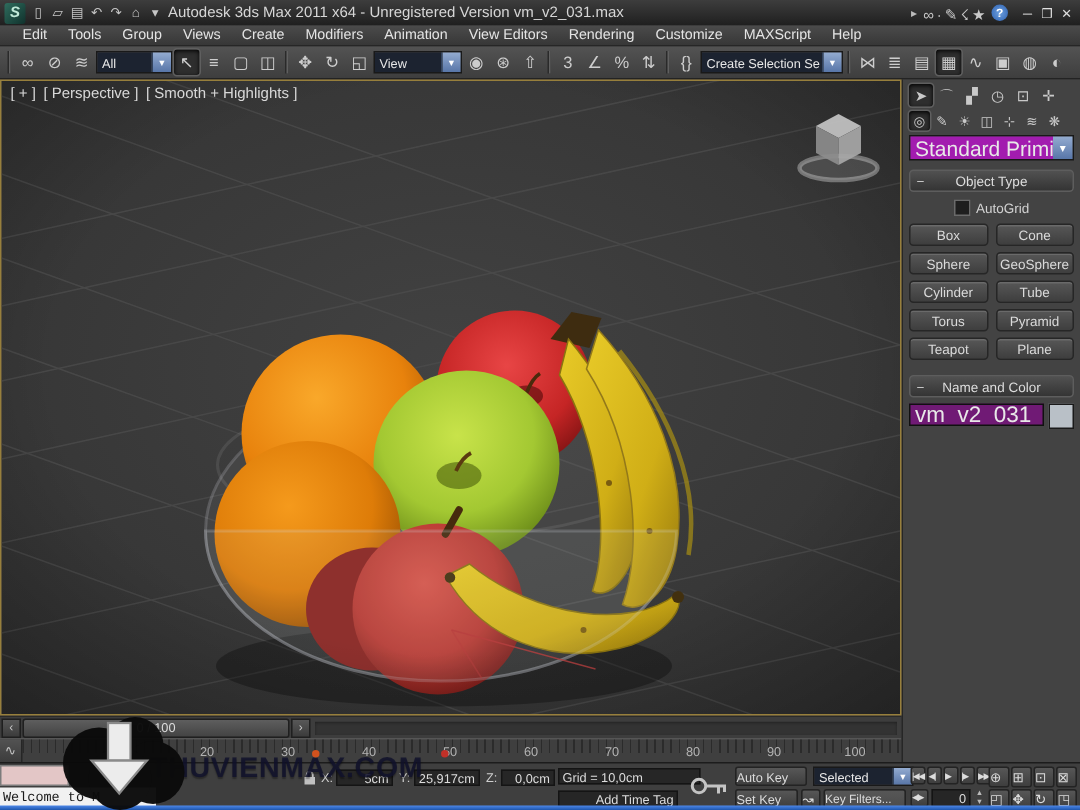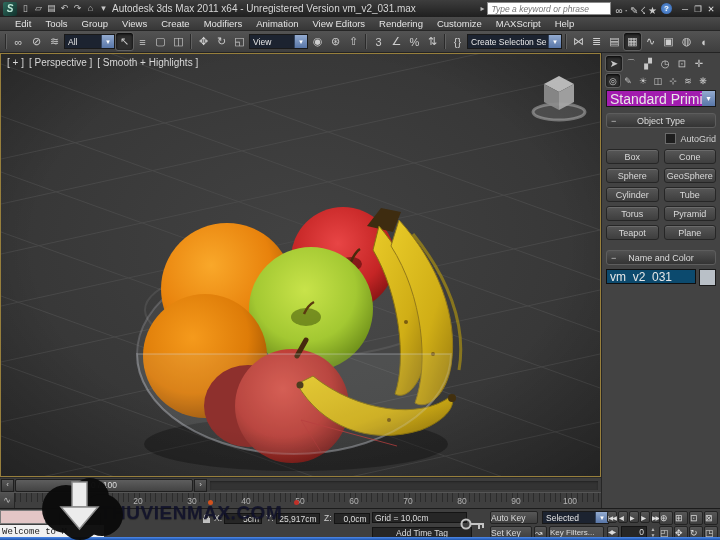--- a/index.html
+++ b/index.html
@@ -64,42 +64,42 @@
             padding:3px 4px;display:flex;flex-direction:column}
   .cp-tabs,.cp-cats{display:flex;gap:1px;margin-bottom:3px}
   .cp-tabs span{width:16px;height:15px;display:flex;align-items:center;justify-content:center;color:#c9c9c9;font-size:10px;border-radius:2px}
   .cp-cats span{width:14px;height:13px;display:flex;align-items:center;justify-content:center;color:#c9c9c9;font-size:9px;border-radius:2px}
   .cp-dd{display:flex;height:15px;border:1px solid #181818;margin-bottom:6px}
   .cp-dd .val{flex:1;background:#a21caf;color:#e8e8e8;font-size:14px;display:flex;align-items:center;padding:0 3px;white-space:nowrap;overflow:hidden}
   .cp-dd .arr{width:13px;background:linear-gradient(#93abd0,#5876a8);color:#fff;font-size:8px;display:flex;align-items:center;justify-content:center}
   .rollout-h{height:13px;background:linear-gradient(#515151,#343434);border:1px solid #5d5d5d;border-radius:3px;
              color:#ddd;font-size:9px;display:flex;align-items:center;justify-content:center;position:relative;margin-bottom:4px}
   .rollout-h .minus{position:absolute;left:4px;color:#ccc}
-  .autogrid{display:flex;align-items:center;justify-content:flex-end;gap:4px;color:#d2d2d2;font-size:9px;margin:1px 0 5px}
+  .autogrid{display:flex;align-items:center;justify-content:center;gap:4px;color:#d2d2d2;font-size:9px;margin:1px 0 5px}
   .checkbox{width:9px;height:9px;background:#1e1e1e;border:1px solid #6a6a6a}
   .obj-grid{display:grid;grid-template-columns:1fr 1fr;gap:4px 5px;margin-bottom:10px}
   .obj-grid span{height:13px;background:linear-gradient(#575757,#3e3e3e);border:1px solid #262626;border-radius:3px;
                  box-shadow:inset 0 1px 0 #6a6a6a;color:#dadada;font-size:9px;display:flex;align-items:center;justify-content:center}
   .name-row{display:flex;gap:3px}
-  .name-row input{flex:1;min-width:0;height:13px;background:#0c4a6e;border:1px solid #101010;color:#e8e8e8;
-                  font-size:12px;padding:0 3px;font-family:"Liberation Sans",sans-serif}
+  .name-row input{flex:1;min-width:0;height:13px;background:#701a75;border:1px solid #101010;color:#e8e8e8;
+                  font-size:15px;padding:0 3px;font-family:"Liberation Sans",sans-serif}
   .swatch{width:15px;height:15px;background:#b9c0c7;border:1px solid #1a1a1a}
   
   .statusbar{position:relative;height:33px;background:#3f3f3f;border-top:1px solid #1c1c1c;color:#ccc;font-size:9px}
   .sb{position:absolute;box-sizing:border-box}
   .listener-pink{left:0;top:1px;width:46px;height:14px;background:#e3c6c6;border:1px solid #7c7c7c}
   .listener-white{left:0;top:16px;width:104px;height:14px;background:#f1f1f1;color:#1a1a1a;
                   font-family:"Liberation Mono",monospace;font-size:9px;line-height:14px;padding-left:2px;white-space:nowrap;overflow:hidden}
   .lockbtn{left:200px;top:3px;width:12px;height:12px;display:flex;align-items:center;justify-content:center}
   .coord{top:3px;height:12px;display:flex;align-items:center;gap:2px}
   .coord .lbl{font-size:8.5px;color:#cfcfcf}
   .fld{background:#262626;border:1px solid #141414;height:11px;line-height:11px;font-size:8.5px;color:#ddd;
        padding:0 2px;text-align:right;box-sizing:border-box}
   .gridbox{left:372px;top:3px;width:95px;text-align:left}
-  .addtag{left:372px;top:18px;width:100px;text-align:center}
+  .addtag{left:372px;top:18px;width:80px;}
   .btn{background:linear-gradient(#575757,#3e3e3e);border:1px solid #232323;border-radius:2px;color:#dcdcdc;
        box-sizing:border-box}
   .autokey{left:490px;top:2px;width:48px;height:13px;font-size:8.5px;line-height:12px}
   .setkey{left:490px;top:17px;width:42px;height:13px;font-size:8.5px;line-height:12px}
   .sel-dd{left:542px;top:2px;height:13px}
   .kficon{left:534px;top:17px;width:13px;height:13px;font-size:9px;line-height:12px}
   .keyfilters{left:549px;top:17px;width:55px;height:28px;font-size:8px;line-height:12px}
   .playback{left:607px;top:2px;display:flex;gap:1px}
   .playback span{width:10px;height:12px;font-size:6px;line-height:12px;letter-spacing:-1px}
   .keymode{left:607px;top:17px;width:12px;height:12px;font-size:6px;line-height:11px;letter-spacing:-1px}
@@ -124,21 +124,20 @@
       <span>▱</span>
       <span>▤</span>
       <span>↶</span>
       <span>↷</span>
       <span>⌂</span>
       <span>▾</span>
     </div>
   <div class="title">Autodesk 3ds Max  2011 x64  - Unregistered Version   vm_v2_031.max</div>
   <div class="tb-right">
     <span class="search-arrow">▸</span>
-    <input class="search-box" placeholder="Type a keyword or phrase" style="">
     <div class="ic"><span>∞</span><span>·</span><span>✎</span><span>☇</span><span>★</span></div>
     <div class="help-btn">?</div>
     <div class="winctl">
         <span>─</span>
         <span>❐</span>
         <span>✕</span>
       </div>
   </div>
 </div>
 

